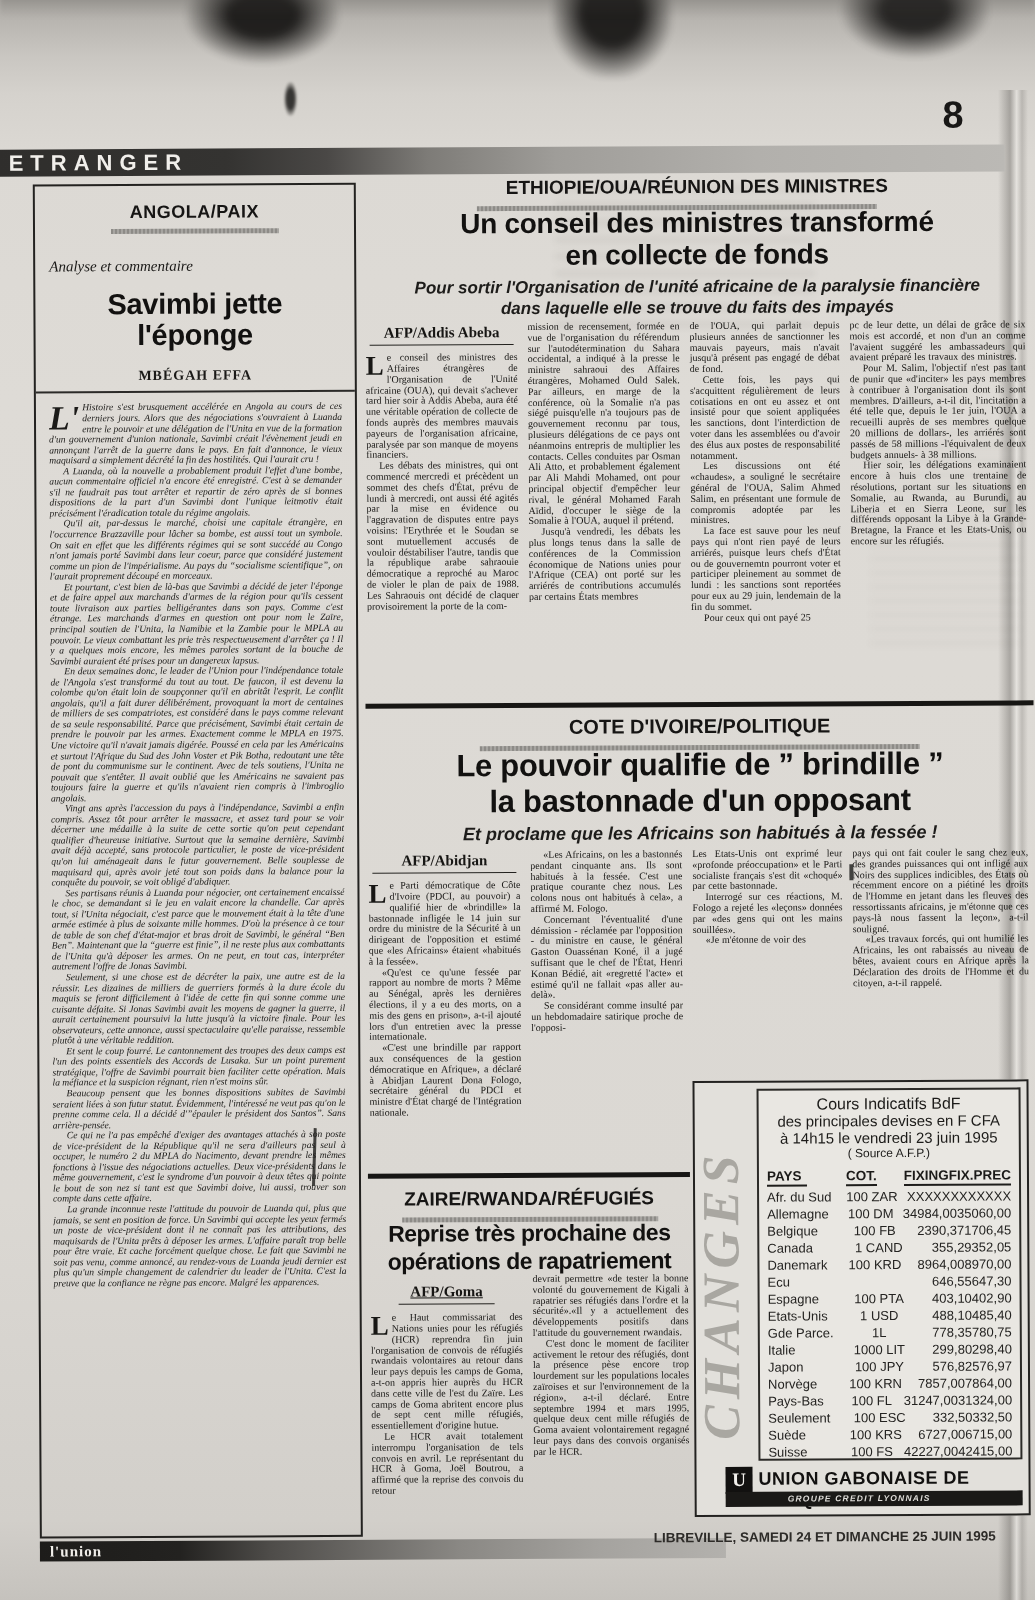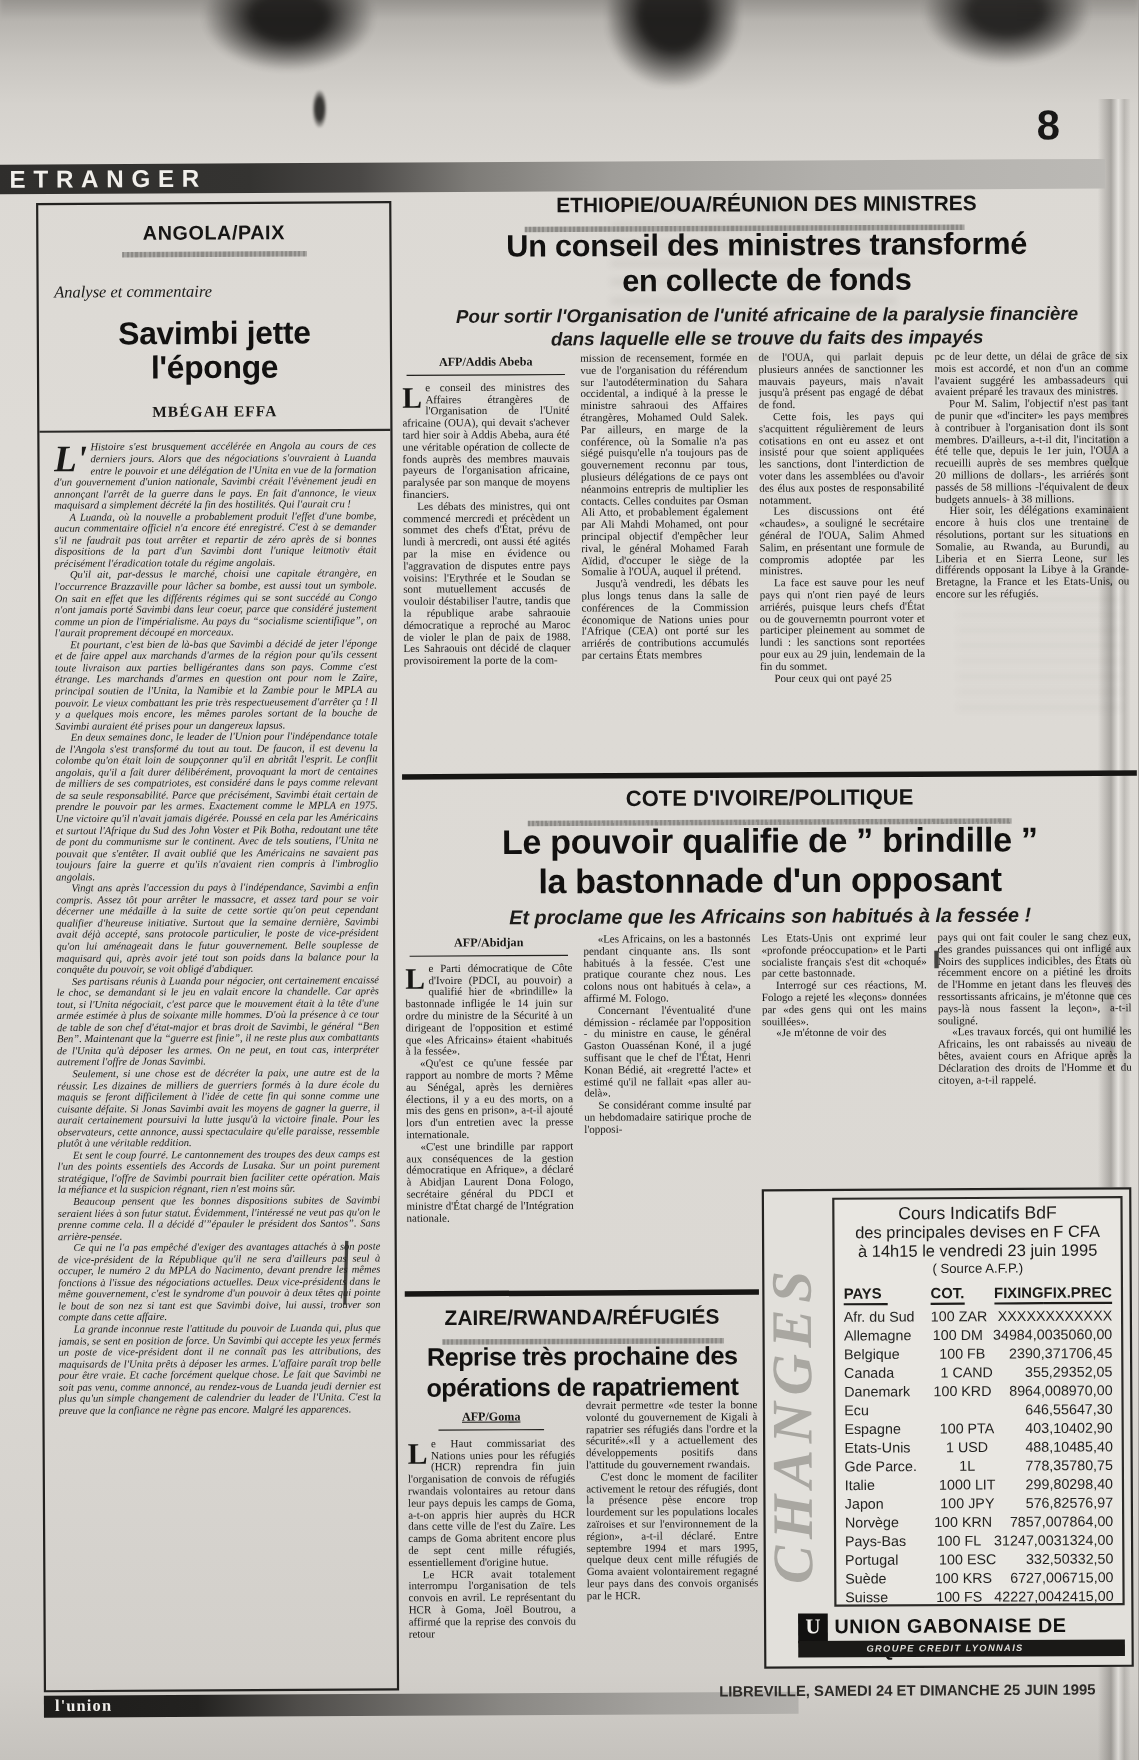--- a/index.html
+++ b/index.html
@@ -27,21 +27,21 @@
   .sub{font-family:"Liberation Sans",sans-serif;font-style:italic;font-weight:bold;text-align:center;color:#1d1c1a;}
   
   .colbody p{margin:0;text-indent:13px;text-align:justify;}
   .serifbody{font-size:10px;line-height:1.08;word-spacing:.4px;color:#17161
 4;}
   .serifbody{color:#171614;}
   .lead > p:first-child{text-indent:0;}
   .lead > p:first-child::first-letter{float:left;font-size:27px;line-height:.82;padding:2px 3px 0 0;font-weight:bold;}
   .cont > p:first-child{text-indent:0;}
   .column{position:absolute;overflow:hidden;}
-  .dateline{font-family:"Liberation Serif",serif;font-weight:bold;font-size:11px;text-align:center;
+  .dateline{font-family:"Liberation Serif",serif;font-weight:bold;font-size:15px;text-align:center;
     border-bottom:1.5px solid #23221f;padding-bottom:4px;margin:2px 4px 7px;}
   .rule{position:absolute;background:#171614;}
   
   .angola-box{position:absolute;left:36px;top:182px;width:319px;height:1350px;border:2px solid #232220;}
   .angola-kicker{margin-top:16px;font-size:18px;letter-spacing:.5px;}
   .angola-tagline{margin:24px 0 0 14px;font-style:italic;font-size:15px;}
   .angola-hl{font-size:29px;line-height:1.06;margin-top:14px;}
   .angola-byline{margin:18px 0 0;text-align:center;font-weight:bold;font-size:14px;letter-spacing:1px;
     padding-bottom:7px;border-bottom:2px solid #2b2a28;}
   .angola-body{margin:9px 13px 0;height:1090px;overflow:hidden;font-style:italic;font-size:9.6px;line-height:1.1;}
@@ -318,21 +318,21 @@
             <span class="c3">7857,00</span>
             <span class="c4">7864,00</span>
           </div>
             <div class="trow">
             <span class="c1">Pays-Bas</span>
             <span class="c2">100 FL</span>
             <span class="c3">31247,00</span>
             <span class="c4">31324,00</span>
           </div>
             <div class="trow">
-            <span class="c1">Portugal</span>
+            <span class="c1">Seulement</span>
             <span class="c2">100 ESC</span>
             <span class="c3">332,50</span>
             <span class="c4">332,50</span>
           </div>
             <div class="trow">
             <span class="c1">Suède</span>
             <span class="c2">100 KRS</span>
             <span class="c3">6727,00</span>
             <span class="c4">6715,00</span>
           </div>

